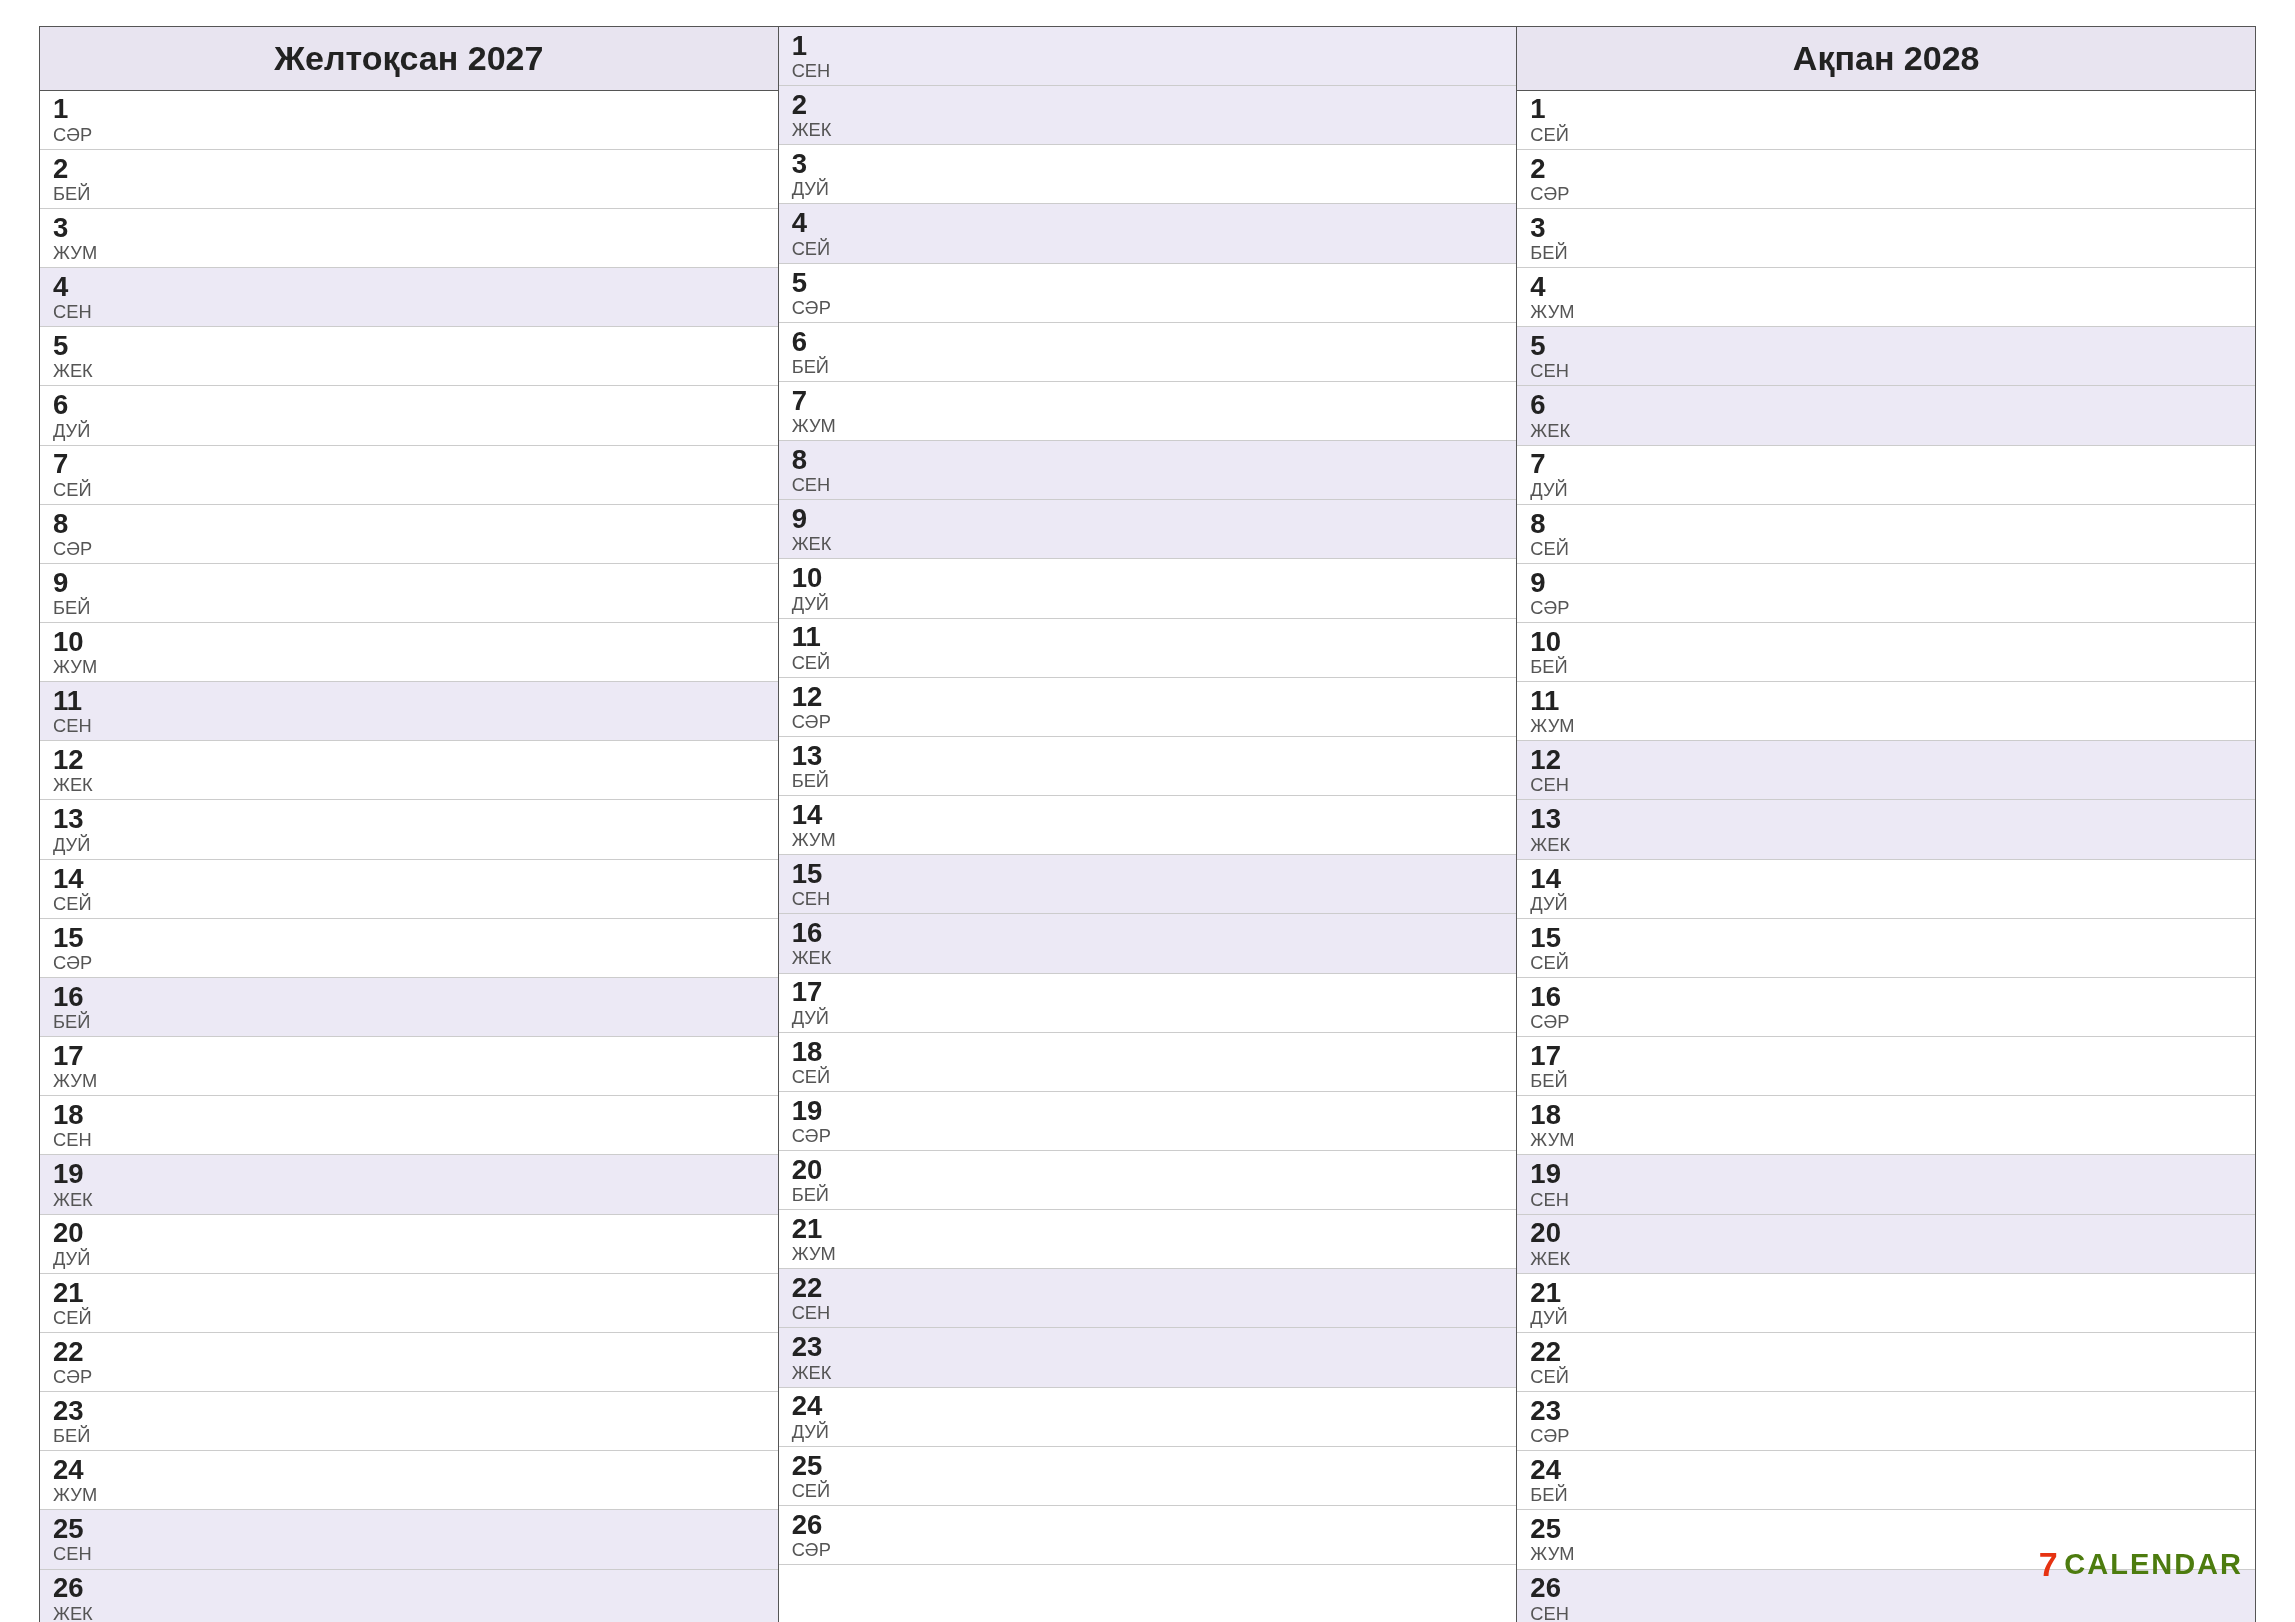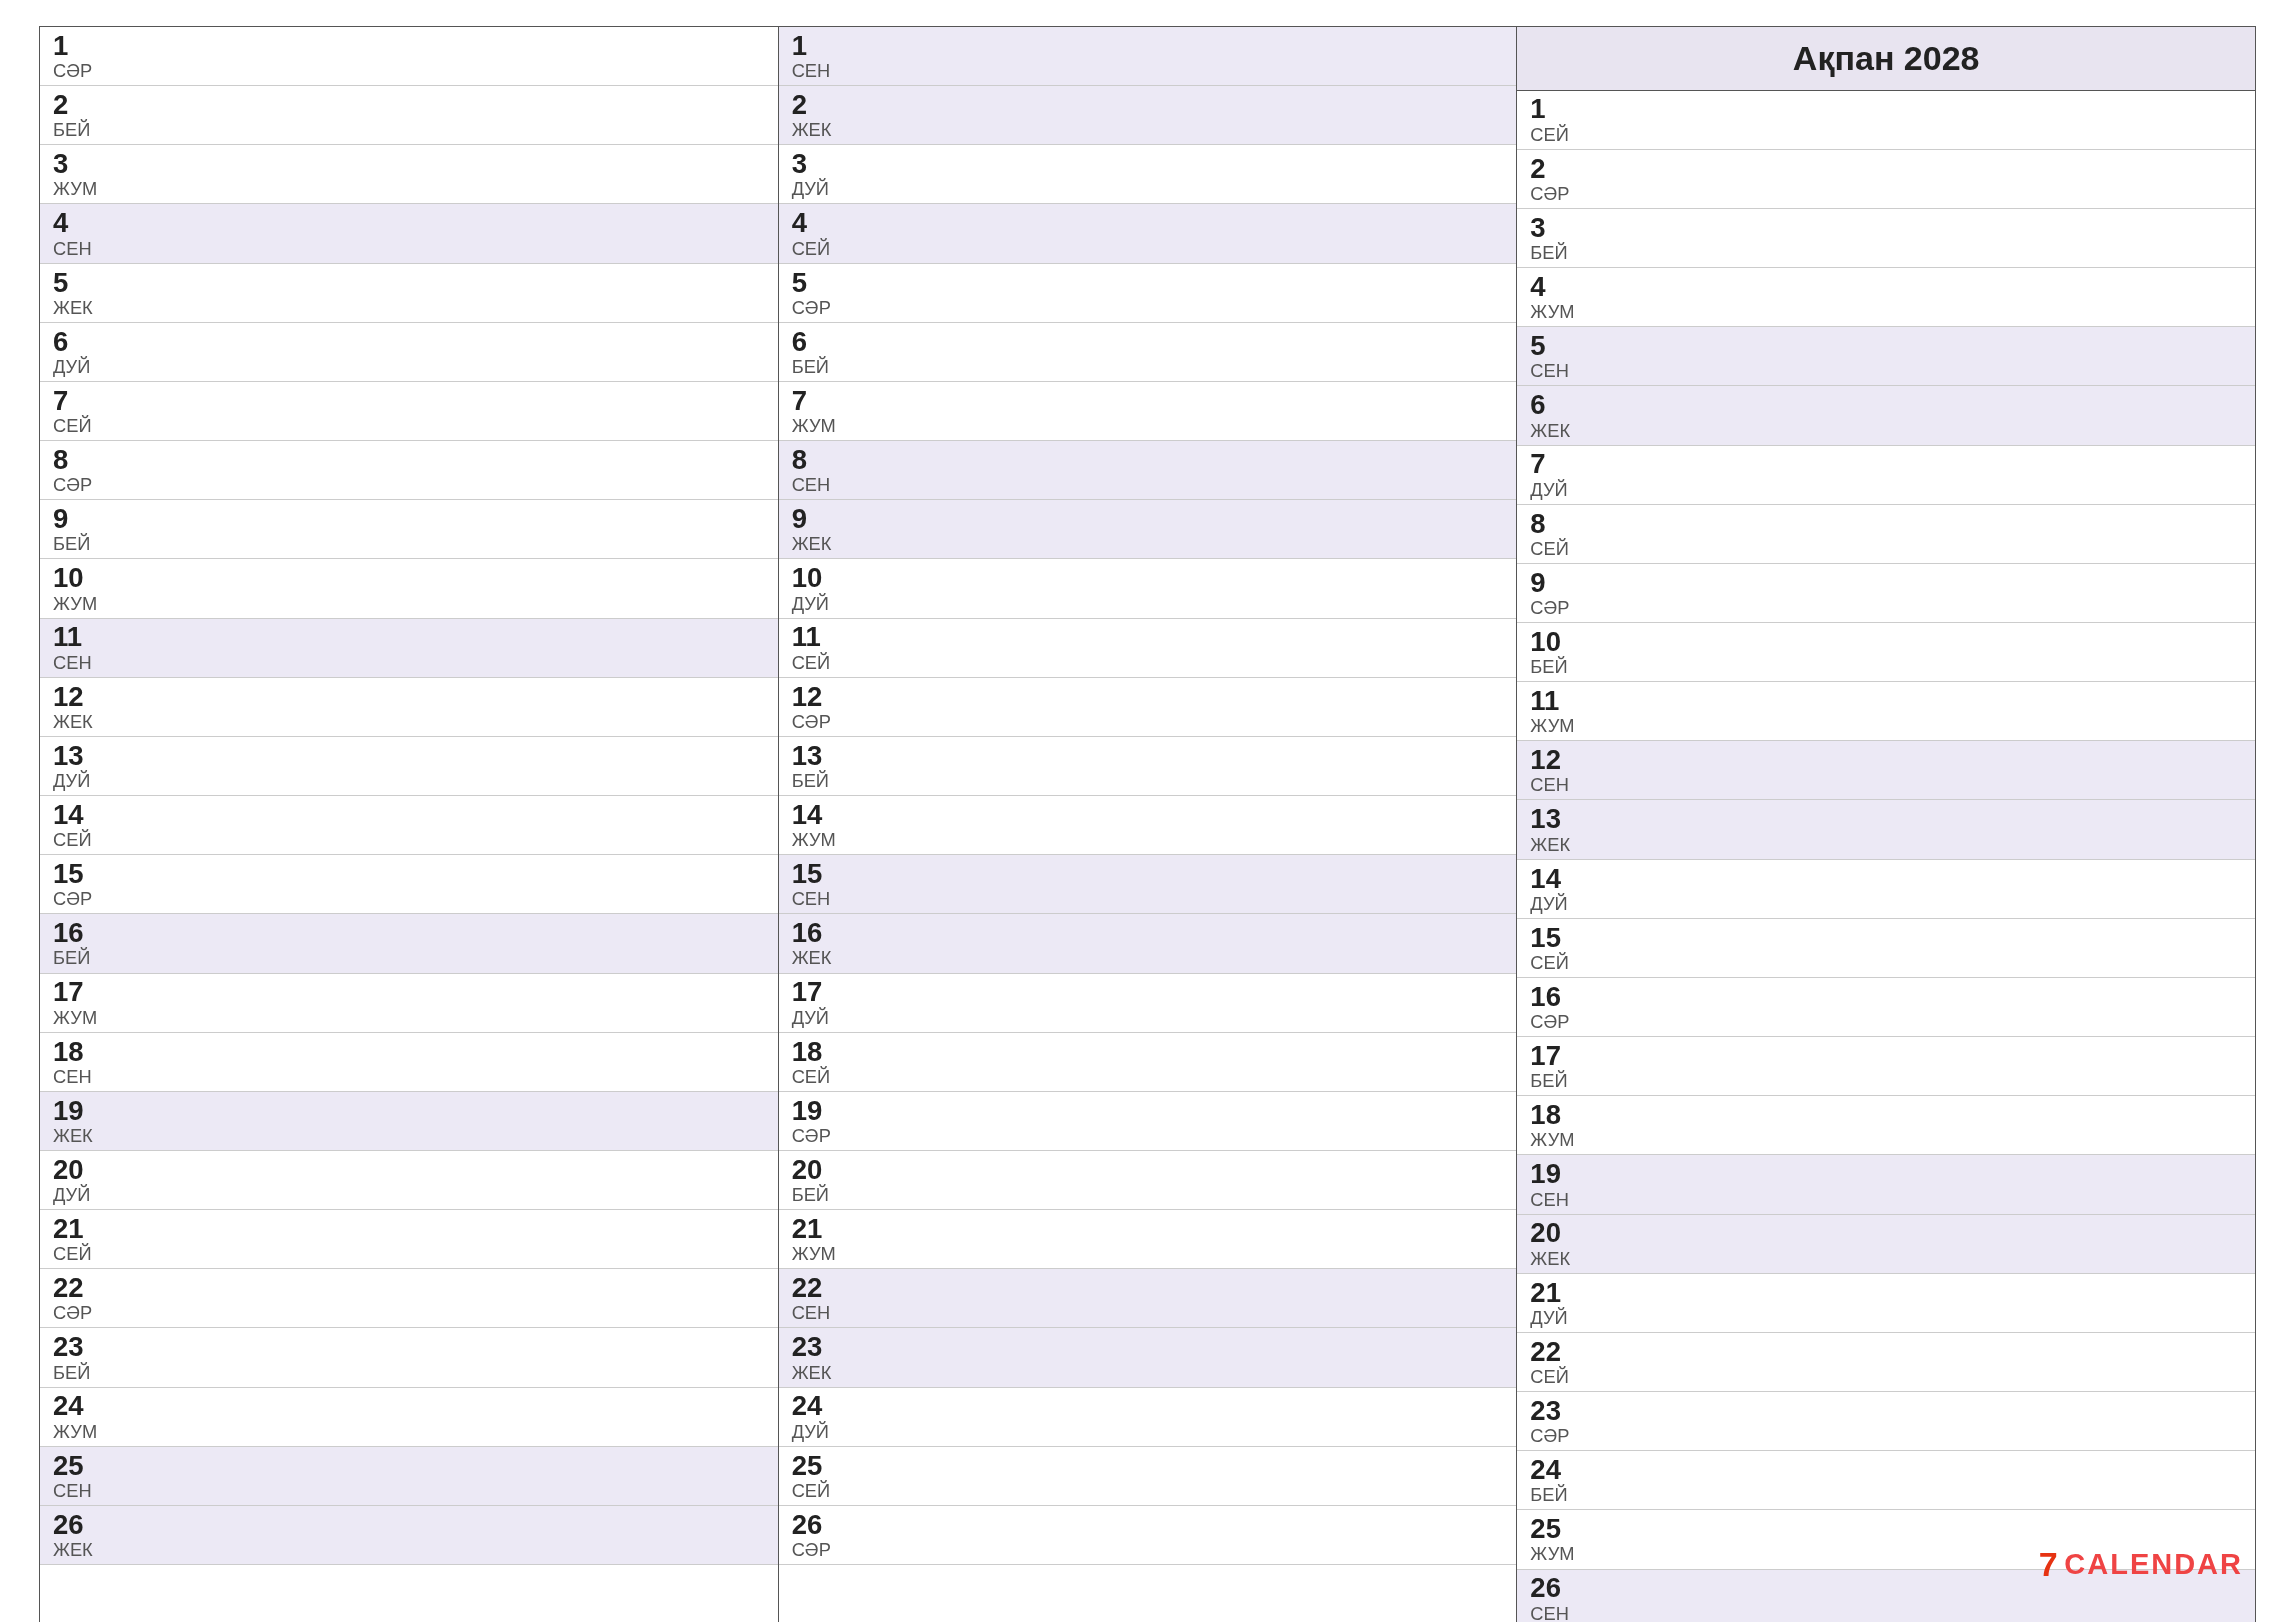--- a/index.html
+++ b/index.html
@@ -83,30 +83,31 @@
       gap: 6.5px;
     }
     .logo-number {
       font-size: 34px;
       font-weight: bold;
       color: #e63312;
     }
     .logo-text {
       font-size: 29px;
       font-weight: bold;
-      color: #ef4444;
+      color: #4d7c0f;
       letter-spacing: 2px;
     }
   </style>
 </head>
 <body>
 
 <div class="calendar-container">
   <div class="months-grid" id="months-grid">
   <div class="month-col">
+        <div class="month-header">Желтоқсан 2027</div>
         <div class="days-list">
           <div class="day-row">
             <span class="day-number">1</span>
             <span class="day-name">СәР</span>
           </div>
           <div class="day-row">
             <span class="day-number">2</span>
             <span class="day-name">БЕЙ</span>
           </div>
           <div class="day-row">

